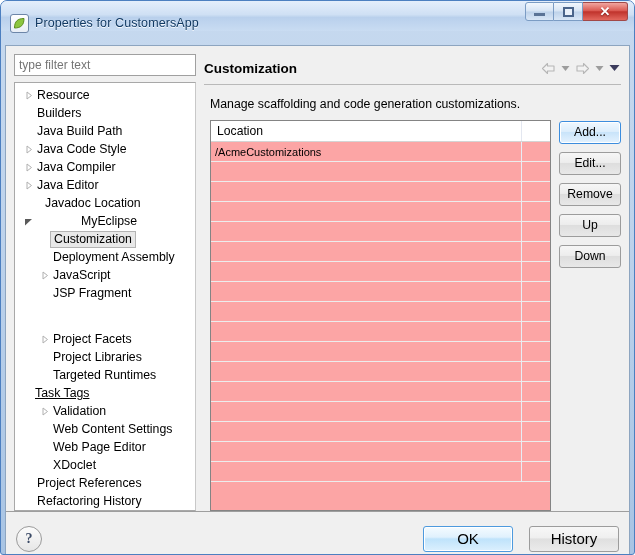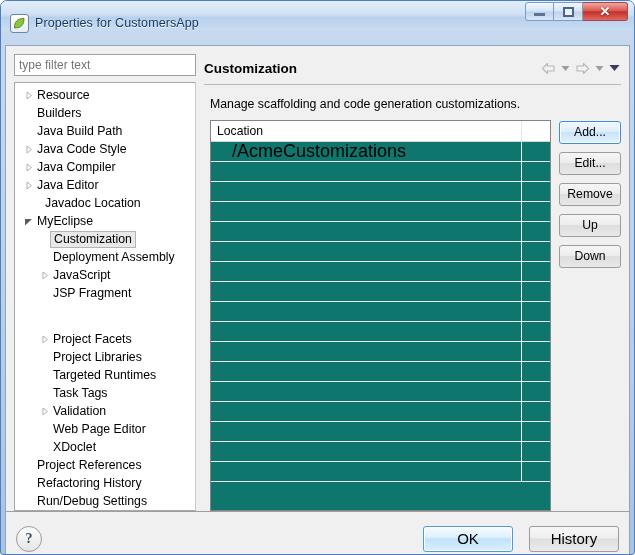--- a/index.html
+++ b/index.html
@@ -204,21 +204,21 @@
 
   .table-area {
     display: flex;
     flex: 1;
     min-height: 0;
     padding-left: 6px;
   }
   .table-wrap {
     flex: 1;
     border: 1px solid #848484;
-    background: #0f766e;
+    background: #fca5a5;
     box-sizing: border-box;
     display: flex;
     flex-direction: column;
     min-width: 0;
     overflow: hidden;
   }
   .tbl-head {
     display: flex;
     height: 20px;
     flex: none;
@@ -237,25 +237,25 @@
   .th.c1 { flex: 1; border-right: 1px solid #e3e7f0; }
   .th.c2 { width: 28px; flex: none; }
   .tbl-body { flex: 1; position: relative; }
   .trow {
     display: flex;
     height: 20px;
     border-bottom: 1px solid #ececec;
     box-sizing: border-box;
   }
   .td {
-    font-size: 18px;
+    font-size: 11px;
     color: #000000;
     display: flex;
     align-items: center;
-    padding-left: 21px;
+    padding-left: 4px;
     box-sizing: border-box;
     cursor: default;
     white-space: nowrap;
   }
   .td.c1 { flex: 1; border-right: 1px solid #e8ecf5; min-width: 0; }
   .td.c2 { width: 28px; flex: none; }
 
   .side-buttons {
     width: 62px;
     flex: none;
@@ -410,21 +410,21 @@
                 <svg width="8" height="9" viewBox="0 0 8 9">
                   <path d="M2 1 L6.5 4.5 L2 8 Z" fill="none" stroke="#b0b0b0" stroke-width="1"></path>
                 </svg>
               </span>
               <span class="tree-label">Java Editor</span>
             </div>
             <div class="tree-row" style="padding-left: 14px;">
               <span class="tw-arrow"></span>
               <span class="tree-label">Javadoc Location</span>
             </div>
-            <div class="tree-row" style="padding-left: 6px;">
+            <div class="tree-row" style="padding-left: 6px; gap: 44px;">
               <span class="tw-arrow">
                 <svg width="9" height="9" viewBox="0 0 9 9">
                   <path d="M1 2 L8 2 L1 8.5 Z" fill="#5a5a5a"></path>
                 </svg>
               </span>
               <span class="tree-label">MyEclipse</span>
             </div>
             <div class="tree-row selected" style="padding-left: 22px;">
               <span class="tw-arrow"></span>
               <span class="tree-label">Customization</span>
@@ -454,31 +454,35 @@
               <span class="tree-label">Project Facets</span>
             </div>
             <div class="tree-row" style="padding-left: 22px;">
               <span class="tw-arrow"></span>
               <span class="tree-label">Project Libraries</span>
             </div>
             <div class="tree-row" style="padding-left: 22px;">
               <span class="tw-arrow"></span>
               <span class="tree-label">Targeted Runtimes</span>
             </div>
-            <div class="tree-row" style="padding-left: 22px;">
+            <div class="tree-row" style="padding-left: 4px; text-decoration: underline;">
               <span class="tw-arrow"></span>
               <span class="tree-label">Task Tags</span>
             </div>
             <div class="tree-row" style="padding-left: 22px;">
               <span class="tw-arrow">
                 <svg width="8" height="9" viewBox="0 0 8 9">
                   <path d="M2 1 L6.5 4.5 L2 8 Z" fill="none" stroke="#b0b0b0" stroke-width="1"></path>
                 </svg>
               </span>
               <span class="tree-label">Validation</span>
+            </div>
+            <div class="tree-row" style="padding-left: 22px;">
+              <span class="tw-arrow"></span>
+              <span class="tree-label">Web Content Settings</span>
             </div>
             <div class="tree-row" style="padding-left: 22px;">
               <span class="tw-arrow"></span>
               <span class="tree-label">Web Page Editor</span>
             </div>
             <div class="tree-row" style="padding-left: 22px;">
               <span class="tw-arrow"></span>
               <span class="tree-label">XDoclet</span>
             </div>
             <div class="tree-row" style="padding-left: 6px;">

